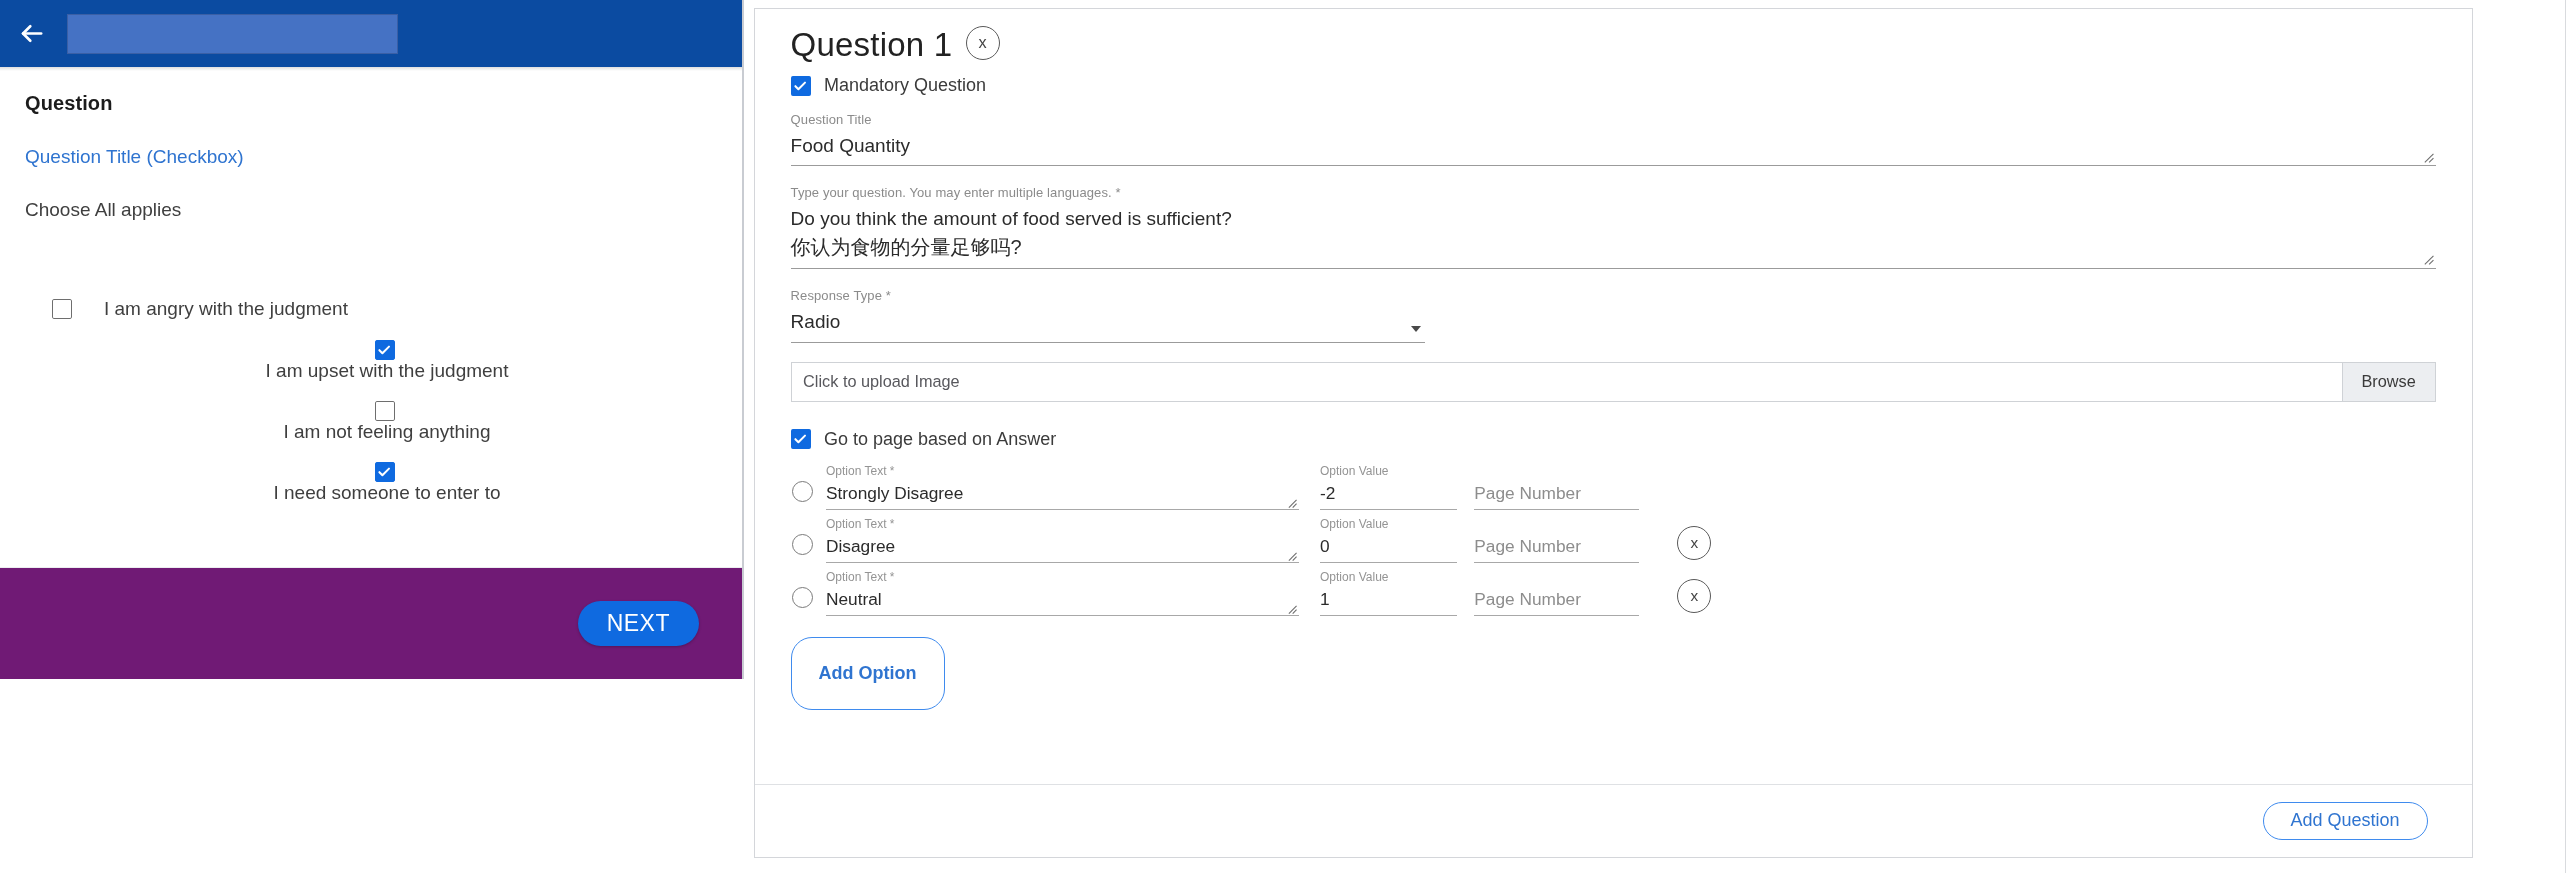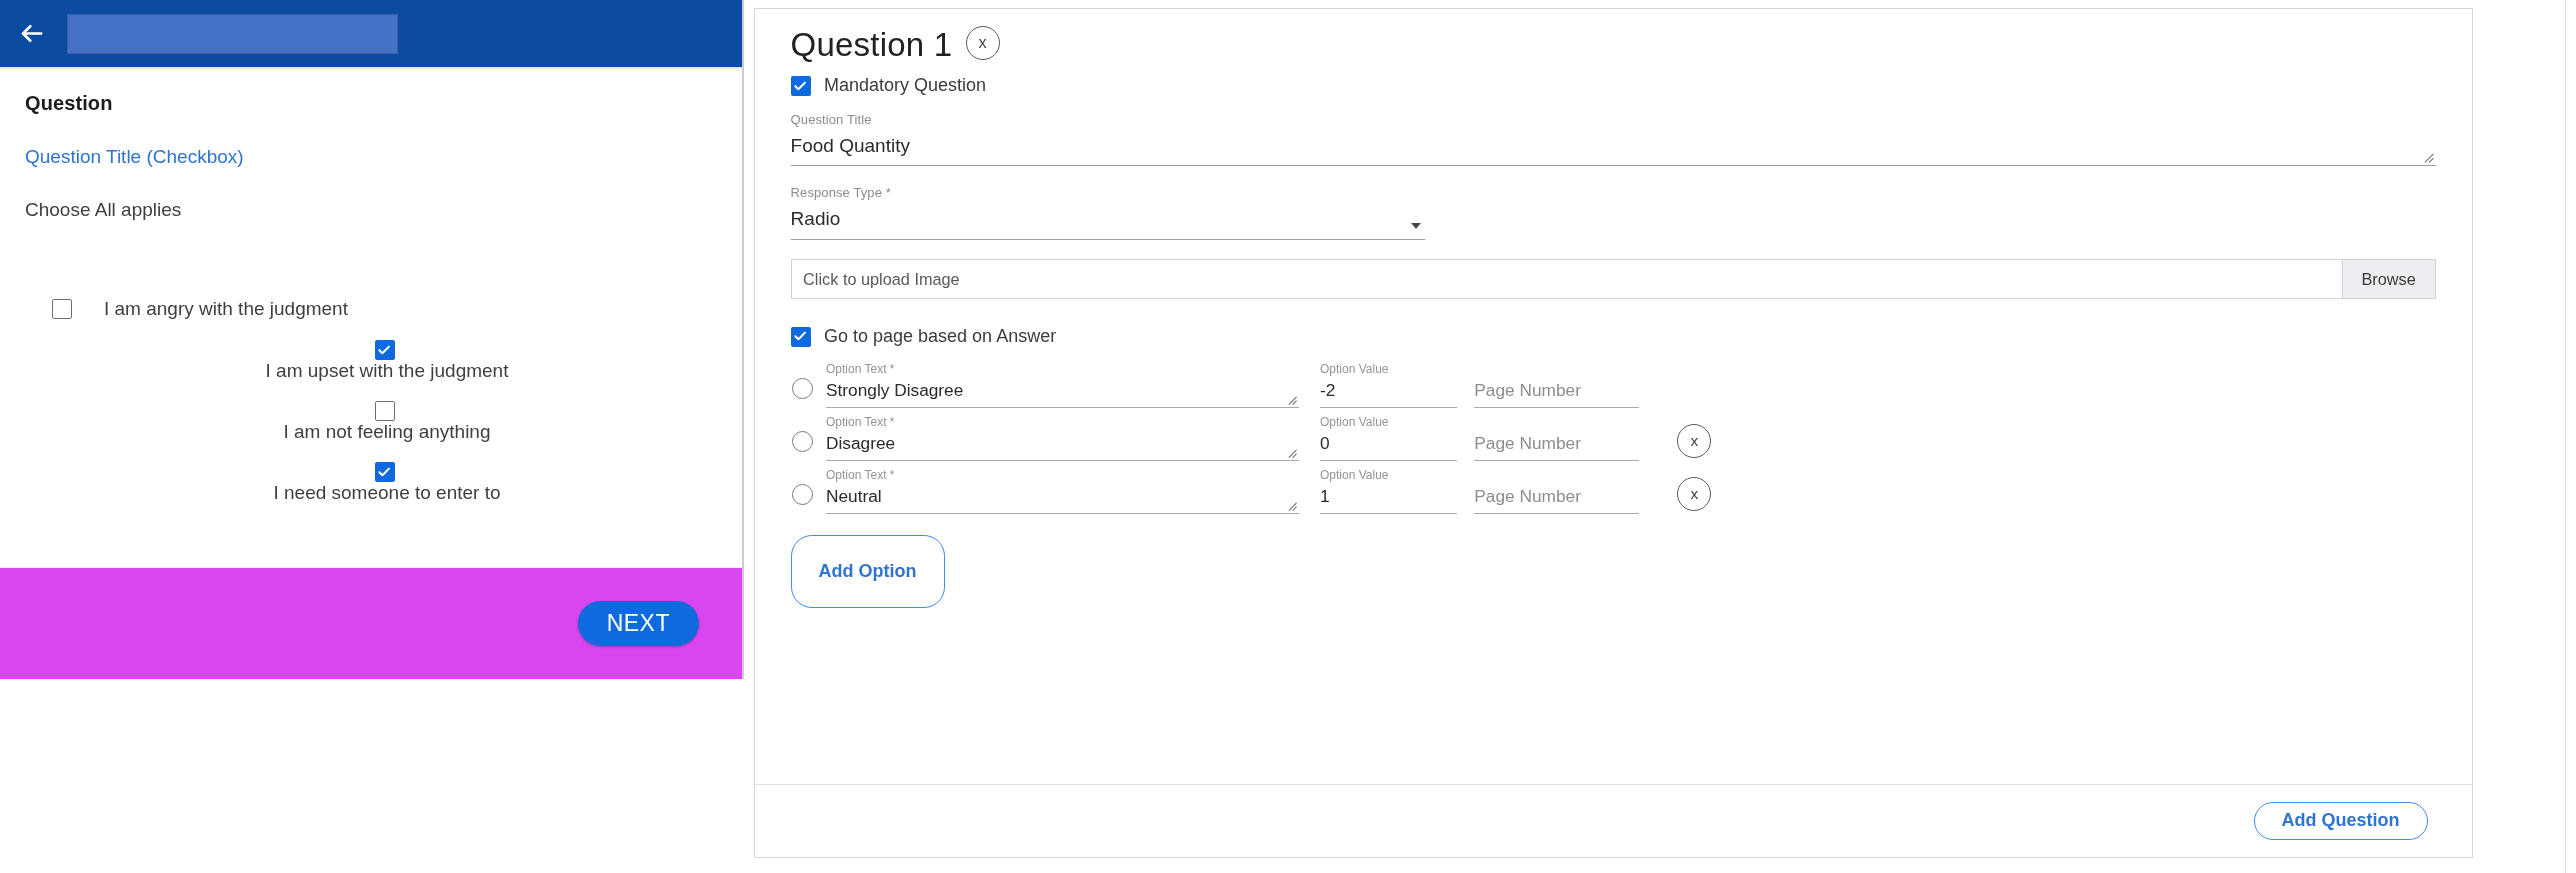--- a/index.html
+++ b/index.html
@@ -125,21 +125,21 @@
     left: 0;
     right: 0;
     bottom: 0;
     height: 112px;
     border-top: 1.9px solid #eceef0;
     box-sizing: border-box;
     display: flex;
     align-items: center;
     justify-content: flex-end;
     padding-right: 43px;
-    background: #d946ef;
+    background: #701a75;
   }
   .next-btn {
     background: #0f6ae0;
     color: #ffffff;
     border: none;
     border-radius: 23px;
     font-size: 23px;
     font-family: "Liberation Sans", sans-serif;
     padding: 8.6px 29px;
     letter-spacing: 0.5px;
@@ -407,21 +407,21 @@
     padding-right: 44px;
     box-sizing: border-box;
     background: #ffffff;
   }
   .add-question-btn {
     background: #ffffff;
     color: #2f74d0;
     border: 1.5px solid #3f8bee;
     border-radius: 21px;
     font-size: 18px;
-    font-weight: bold;
+    font-weight: normal;
     font-family: "Liberation Sans", sans-serif;
     padding: 7.7px 27px;
     cursor: pointer;
   }
   .scroll-strip {
     position: absolute;
     right: 0;
     top: 0;
     width: 9.6px;
     height: 873px;
@@ -517,20 +517,33 @@
           <div class="field-value">Food Quantity</div>
           <span class="resize-handle">
             <svg width="13.4" height="13.4" viewBox="0 0 14 14" stroke="#6b6b6b" stroke-width="1.1">
                 <line x1="13" y1="4" x2="4" y2="13"></line>
                 <line x1="13" y1="8.5" x2="8.5" y2="13"></line>
               </svg>
           </span>
         </div>
       </div>
 
+      <div class="field-block">
+        <div class="field-caption">Type your question. You may enter multiple languages. *</div>
+        <div class="field-underline">
+          <div class="field-value">Do you think the amount of food served is sufficient?</div>
+          <div class="field-value cjk">你认为食物的分量足够吗?</div>
+          <span class="resize-handle">
+            <svg width="13.4" height="13.4" viewBox="0 0 14 14" stroke="#6b6b6b" stroke-width="1.1">
+                <line x1="13" y1="4" x2="4" y2="13"></line>
+                <line x1="13" y1="8.5" x2="8.5" y2="13"></line>
+              </svg>
+          </span>
+        </div>
+      </div>
 
       <div class="field-block select-row">
         <div class="field-caption">Response Type *</div>
         <div class="field-underline">
           <div class="field-value">Radio</div>
           <span class="select-caret"></span>
         </div>
       </div>
 
       <div class="upload-row">

